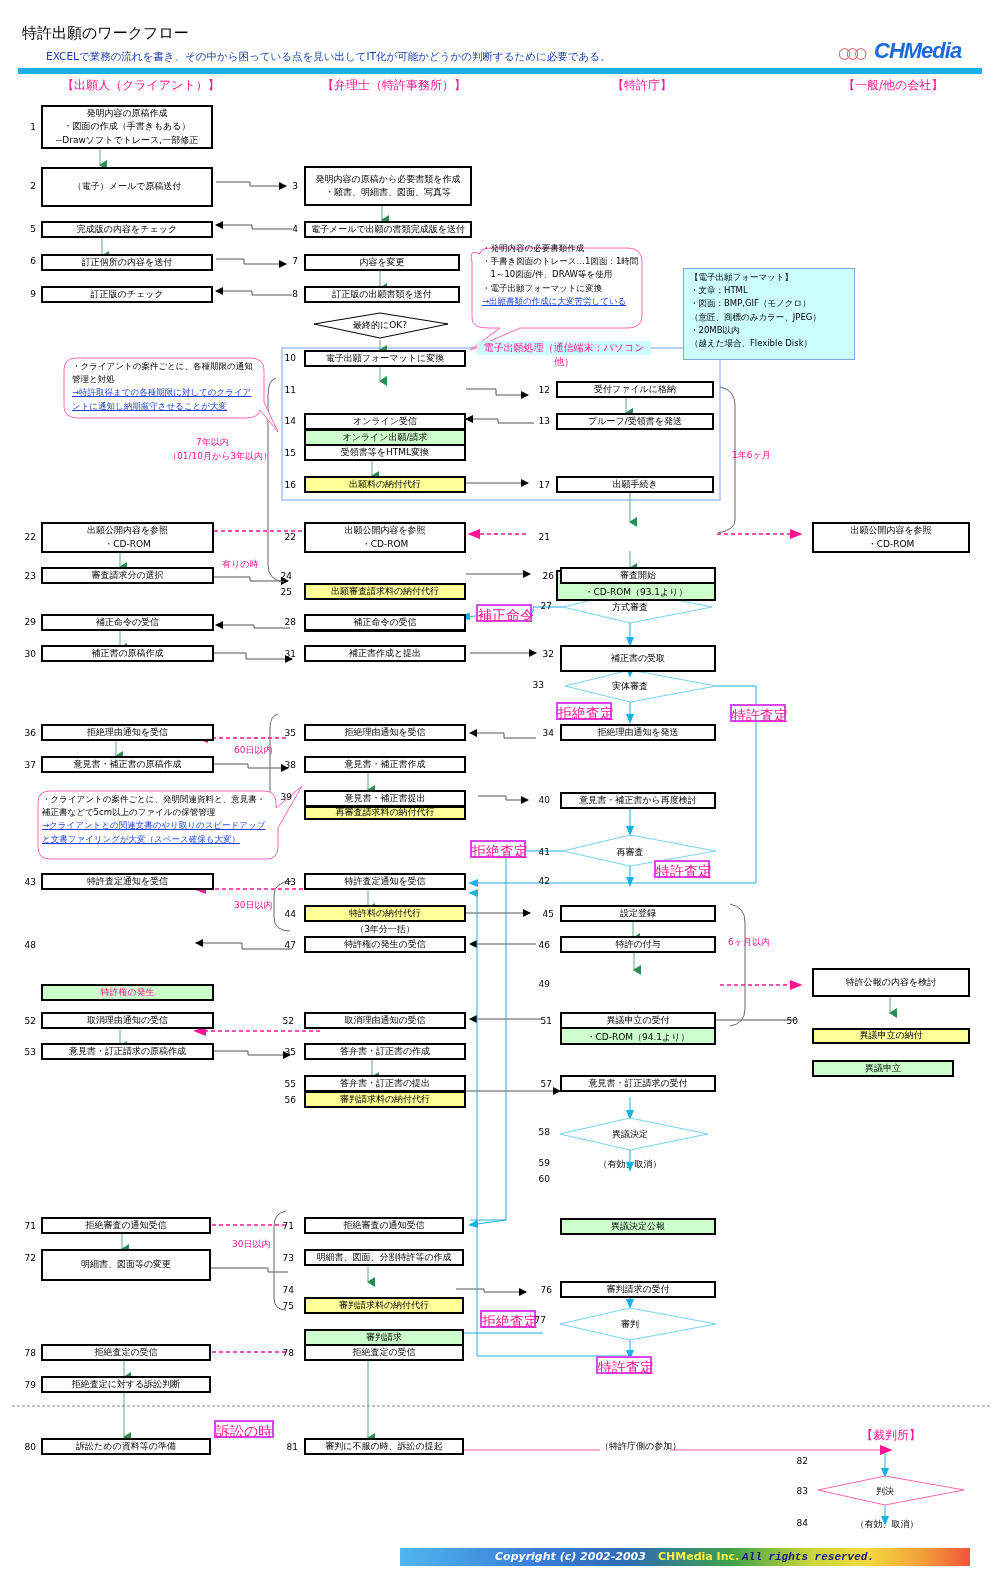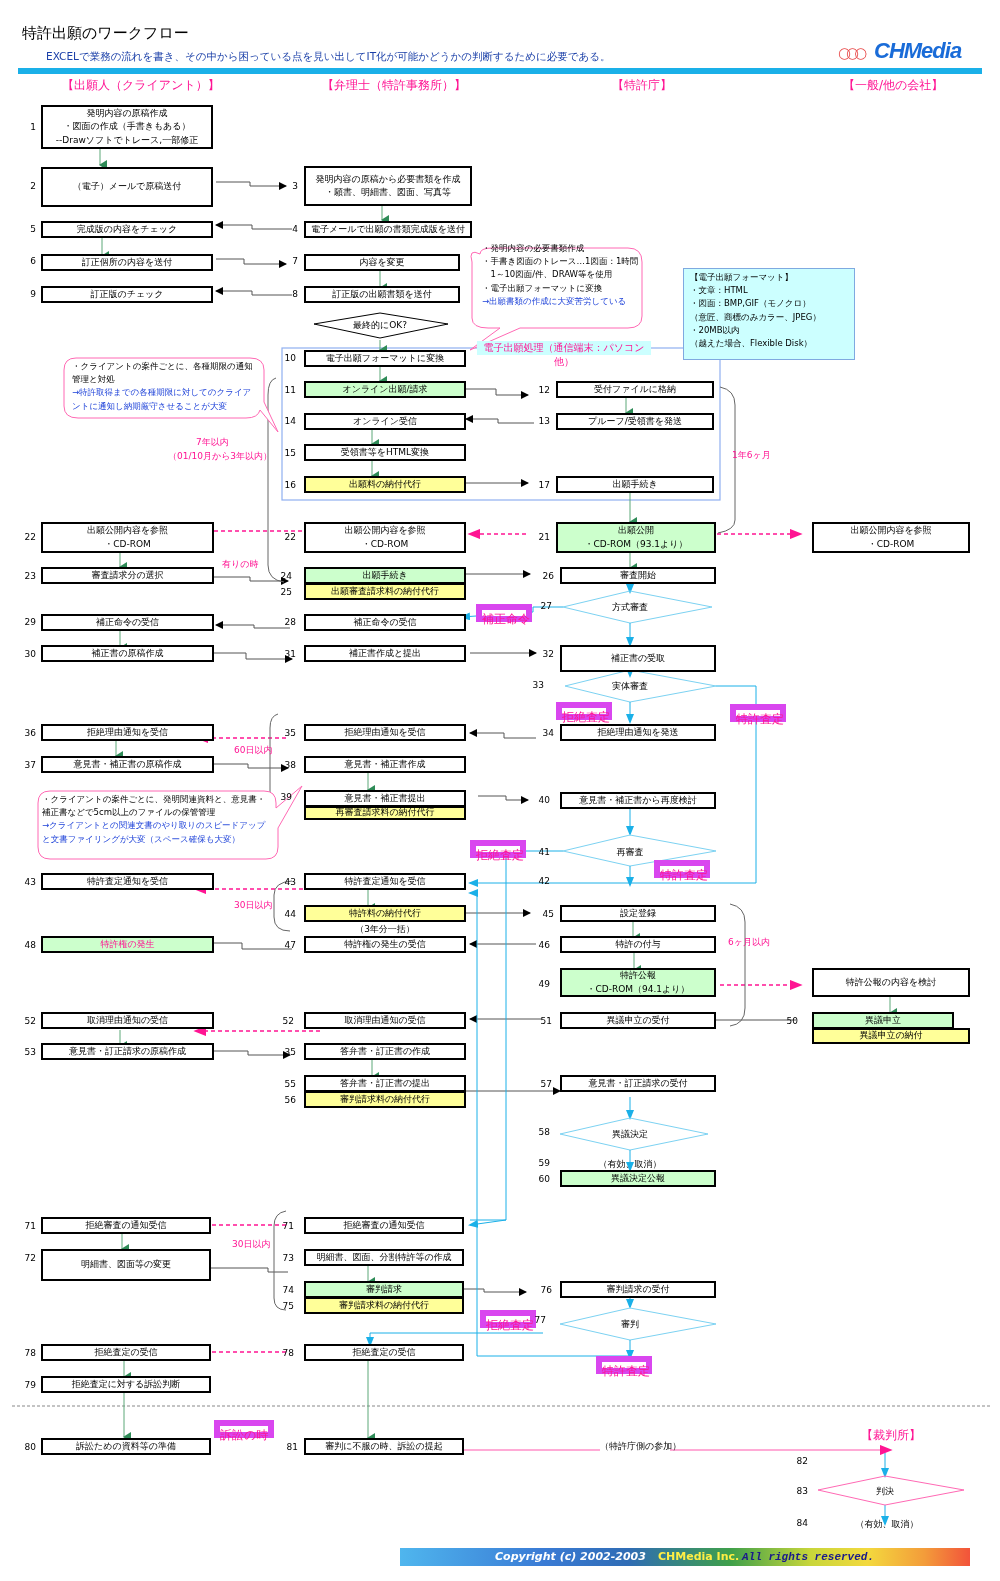--- a/index.html
+++ b/index.html
@@ -6,29 +6,29 @@
   body{width:1000px;height:1581px;position:relative;overflow:hidden;font-family:"DejaVu Sans","Liberation Sans",sans-serif;color:#000;}
   .abs{position:absolute;}
   .title{left:22px;top:24px;font-size:15px;}
   .subtitle{left:46px;top:50px;font-size:10.5px;color:#1a3fa8;}
   .logo{left:838px;top:40px;width:122px;height:24px;}
   .logo .rings{position:absolute;left:0;top:4px;font-size:15px;letter-spacing:-5px;}
   .logo .txt{position:absolute;left:36px;top:-2px;font-size:22px;font-weight:bold;color:#1a6cd8;font-style:italic;letter-spacing:-1px;font-family:"Liberation Sans",sans-serif;}
   .bluebar{left:18px;top:68px;width:964px;height:6px;background:#1ab0e8;}
   .lane{font-size:12px;color:#ff1493;top:77px;text-align:right;}
   .box{position:absolute;box-sizing:border-box;border:2px solid #000;border-right-width:2.5px;border-bottom-width:2.5px;background:#fff;font-size:9px;display:flex;flex-direction:column;align-items:center;justify-content:center;text-align:center;line-height:1.45;white-space:nowrap;}
-  .green{background:#ccffcc;}
+  .green{background:#ccffcc;margin-top:48px;}
   .yellow{background:#ffff99;}
   .pinktext{color:#ff1493;}
   .num{position:absolute;font-size:9px;text-align:right;width:22px;}
   .pinklbl{position:absolute;font-size:9px;color:#ff1493;white-space:nowrap;}
-  .pinkbox{position:absolute;box-sizing:border-box;border:6px solid #d946ef;background:#fff;color:#ff1493;font-size:12px;text-align:center;line-height:18px;white-space:nowrap;}
+  .pinkbox{position:absolute;box-sizing:border-box;border:2px solid #d946ef;background:#fff;color:#ff1493;font-size:14px;text-align:center;line-height:18px;white-space:nowrap;}
   .dtext{position:absolute;font-size:9px;text-align:center;white-space:nowrap;}
   .callout{position:absolute;font-size:8.5px;line-height:1.55;white-space:nowrap;}
-  .callout .blue{color:#1a3fd8;}
+  .callout .blue{color:#1a3fd8;text-decoration:underline;}
   .infobox{position:absolute;left:683px;top:268px;width:172px;height:92px;box-sizing:border-box;border:1px solid #7fa9e0;background:#ccffff;font-size:8.5px;line-height:1.55;padding:2px 6px;white-space:nowrap;}
   .ebanner{position:absolute;left:477px;top:341px;width:174px;height:14px;background:#ccffff;color:#ff1493;font-size:10px;line-height:14px;text-align:center;}
   .footer{position:absolute;left:400px;top:1548px;width:570px;height:18px;background:linear-gradient(90deg,#4fb6ee 0%,#3a7bd5 25%,#2f6cb5 40%,#3fa04a 58%,#c8d63a 72%,#f3d93e 82%,#f39c3a 92%,#f2533a 100%);font-size:11px;font-style:italic;font-weight:bold;line-height:18px;color:#fff;}
   .footer .copy{position:absolute;left:95px;}
   .footer .co{position:absolute;left:258px;color:#ffee44;font-style:normal;}
   .footer .rights{position:absolute;left:342px;color:#1a1a8a;font-family:Liberation Mono, monospace;}
   svg.lines{position:absolute;left:0;top:0;}
 </style>
 </head>
 <body>

